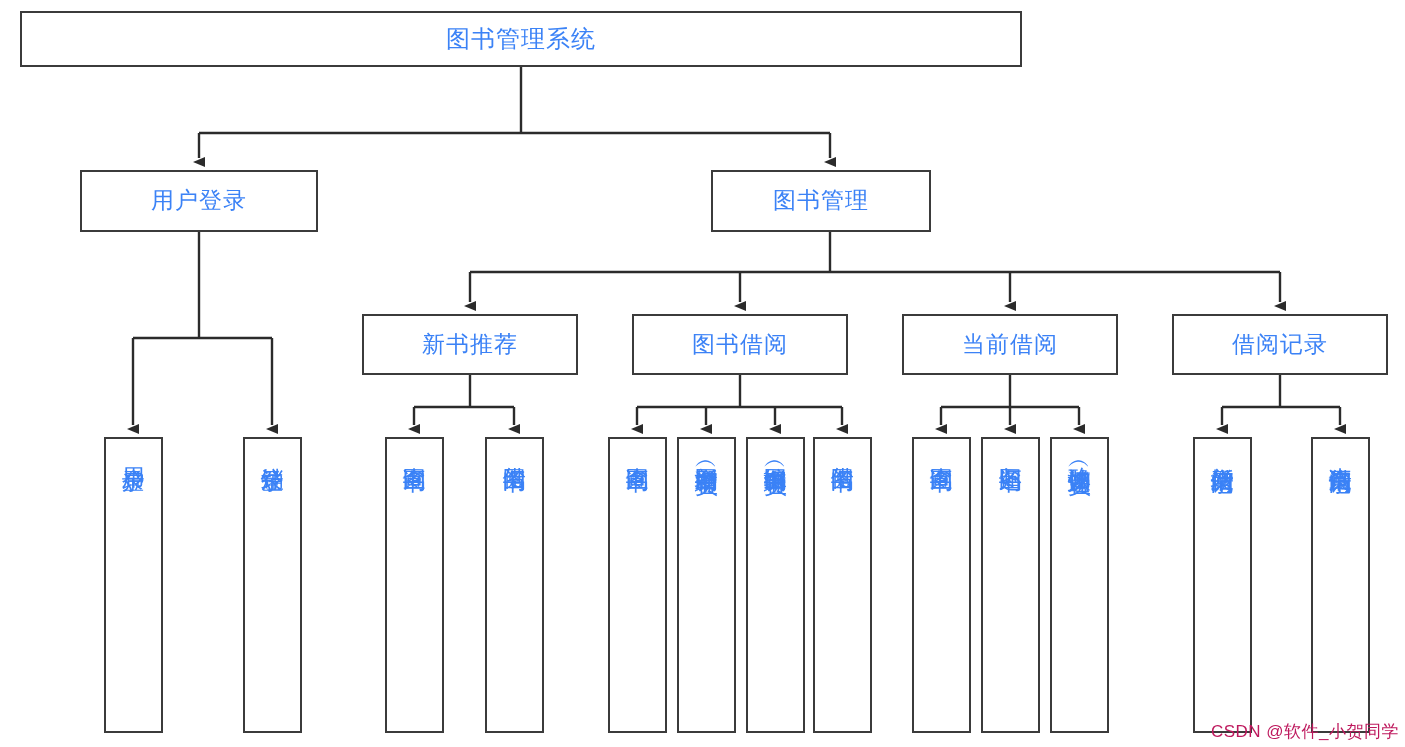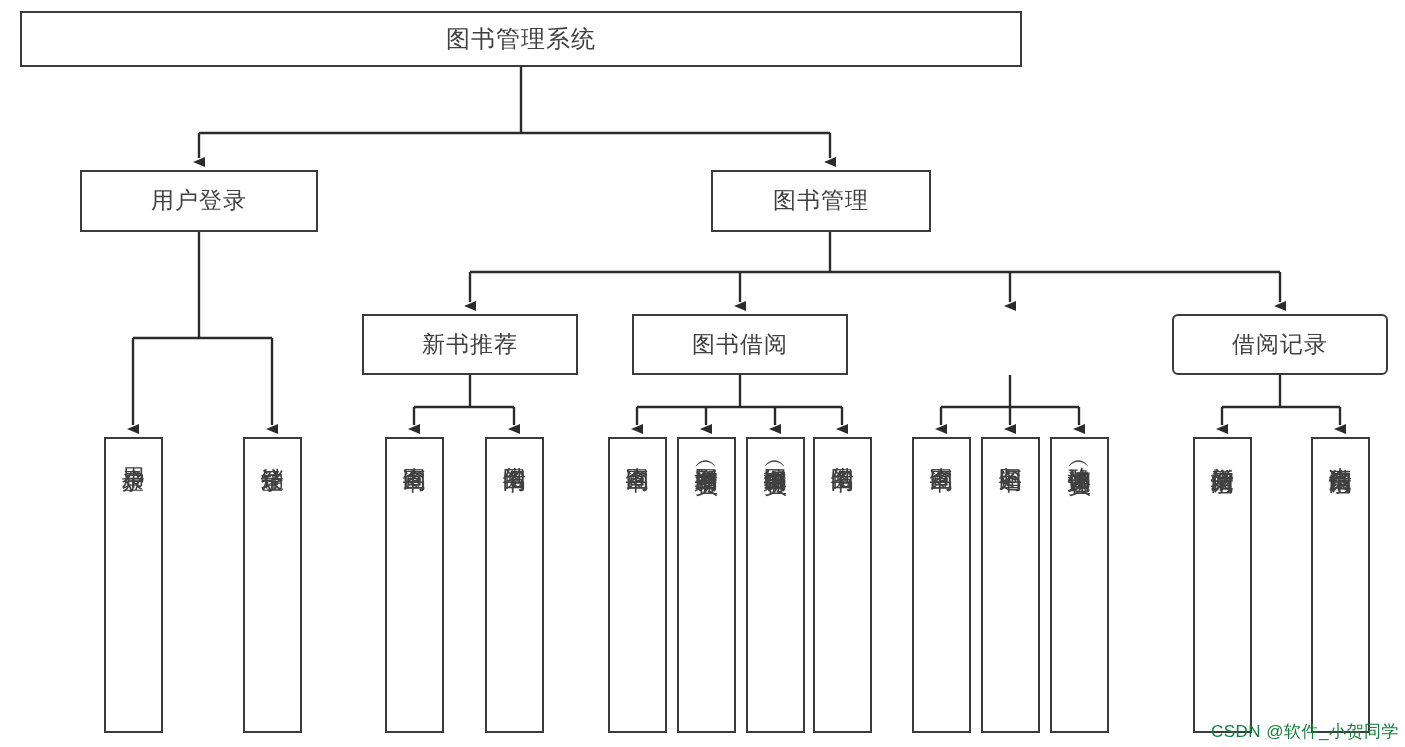--- a/index.html
+++ b/index.html
@@ -27,21 +27,21 @@
     pointer-events: none;
   }
   .node {
     position: absolute;
     box-sizing: border-box;
     background: #ffffff;
     border: 2px solid #3b3b3b;
     display: flex;
     align-items: center;
     justify-content: center;
-    color: #404040;
+    color: #3b82f6;
   }
   .node.horiz {
     font-size: 23px;
     letter-spacing: 1px;
     line-height: 1.2;
   }
   .node.vert {
     font-size: 23px;
     line-height: 1.16;
     letter-spacing: 1px;
@@ -55,21 +55,21 @@
     display: block;
   }
   .node.root {
     font-size: 24px;
   }
   #watermark {
     position: absolute;
     right: 6px;
     bottom: 4px;
     font-size: 17px;
-    color: #15803d;
+    color: #be185d;
     white-space: nowrap;
     letter-spacing: 0.5px;
   }
 </style>
 </head>
 <body>
 
 <div id="canvas">
 
   <svg id="edges" viewBox="0 0 1405 747" xmlns="http://www.w3.org/2000/svg">
@@ -133,21 +133,24 @@
   <div class="node horiz" style="left:711px;top:170px;width:220px;height:62px;">
     <span>图书管理</span>
   </div>
 
   <div class="node horiz" style="left:632px;top:314px;width:216px;height:61px;">
     <span>图书借阅</span>
   </div>
   <div class="node horiz" style="left:362px;top:314px;width:216px;height:61px;">
     <span>新书推荐</span>
   </div>
-  <div class="node horiz" style="left:1172px;top:314px;width:216px;height:61px;border-radius:6px;">
+  <div class="node horiz" style="left:902px;top:314px;width:216px;height:61px;">
+    <span>当前借阅</span>
+  </div>
+  <div class="node horiz" style="left:1172px;top:314px;width:216px;height:61px;">
     <span>借阅记录</span>
   </div>
 
   <div class="node vert" style="left:104px;top:437px;width:59px;height:296px;">
     <span class="vlabel">用户登录</span>
   </div>
   <div class="node vert" style="left:243px;top:437px;width:59px;height:296px;">
     <span class="vlabel">注销登录</span>
   </div>
 

